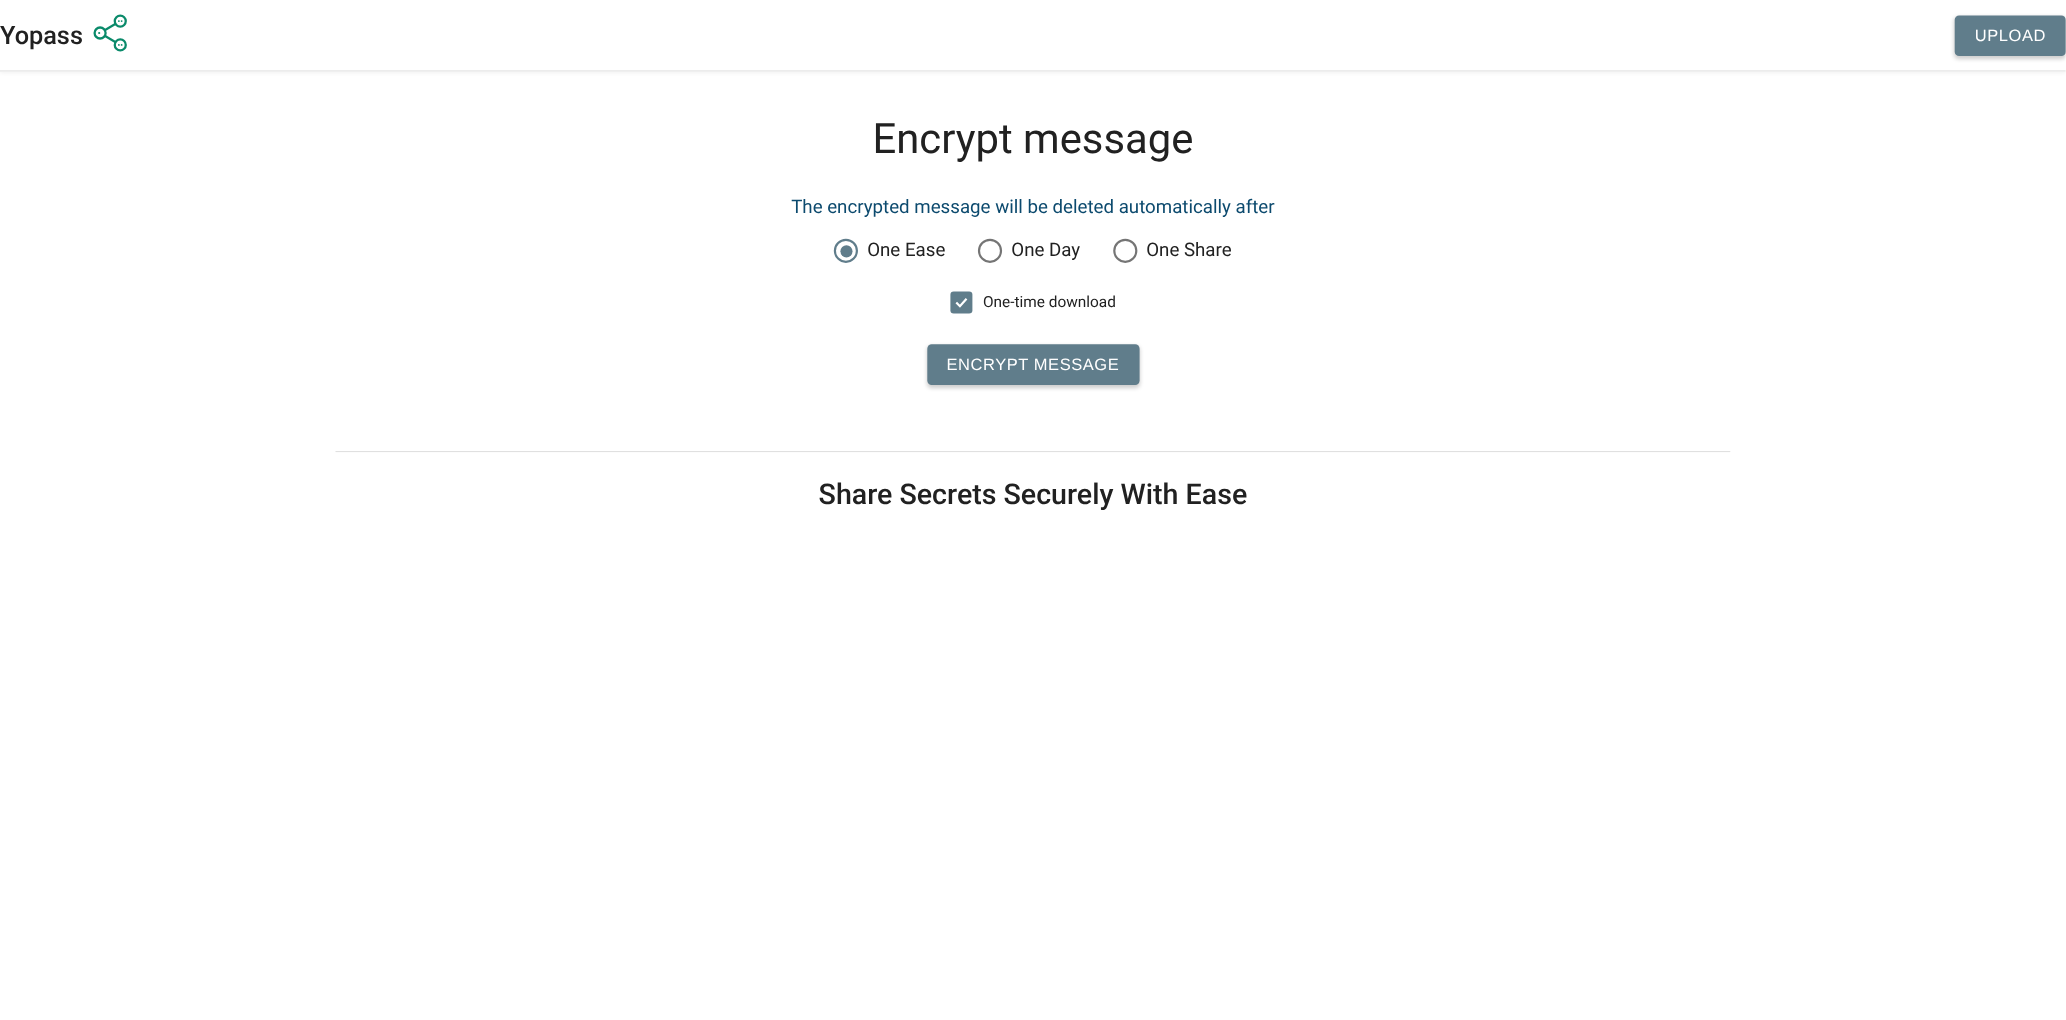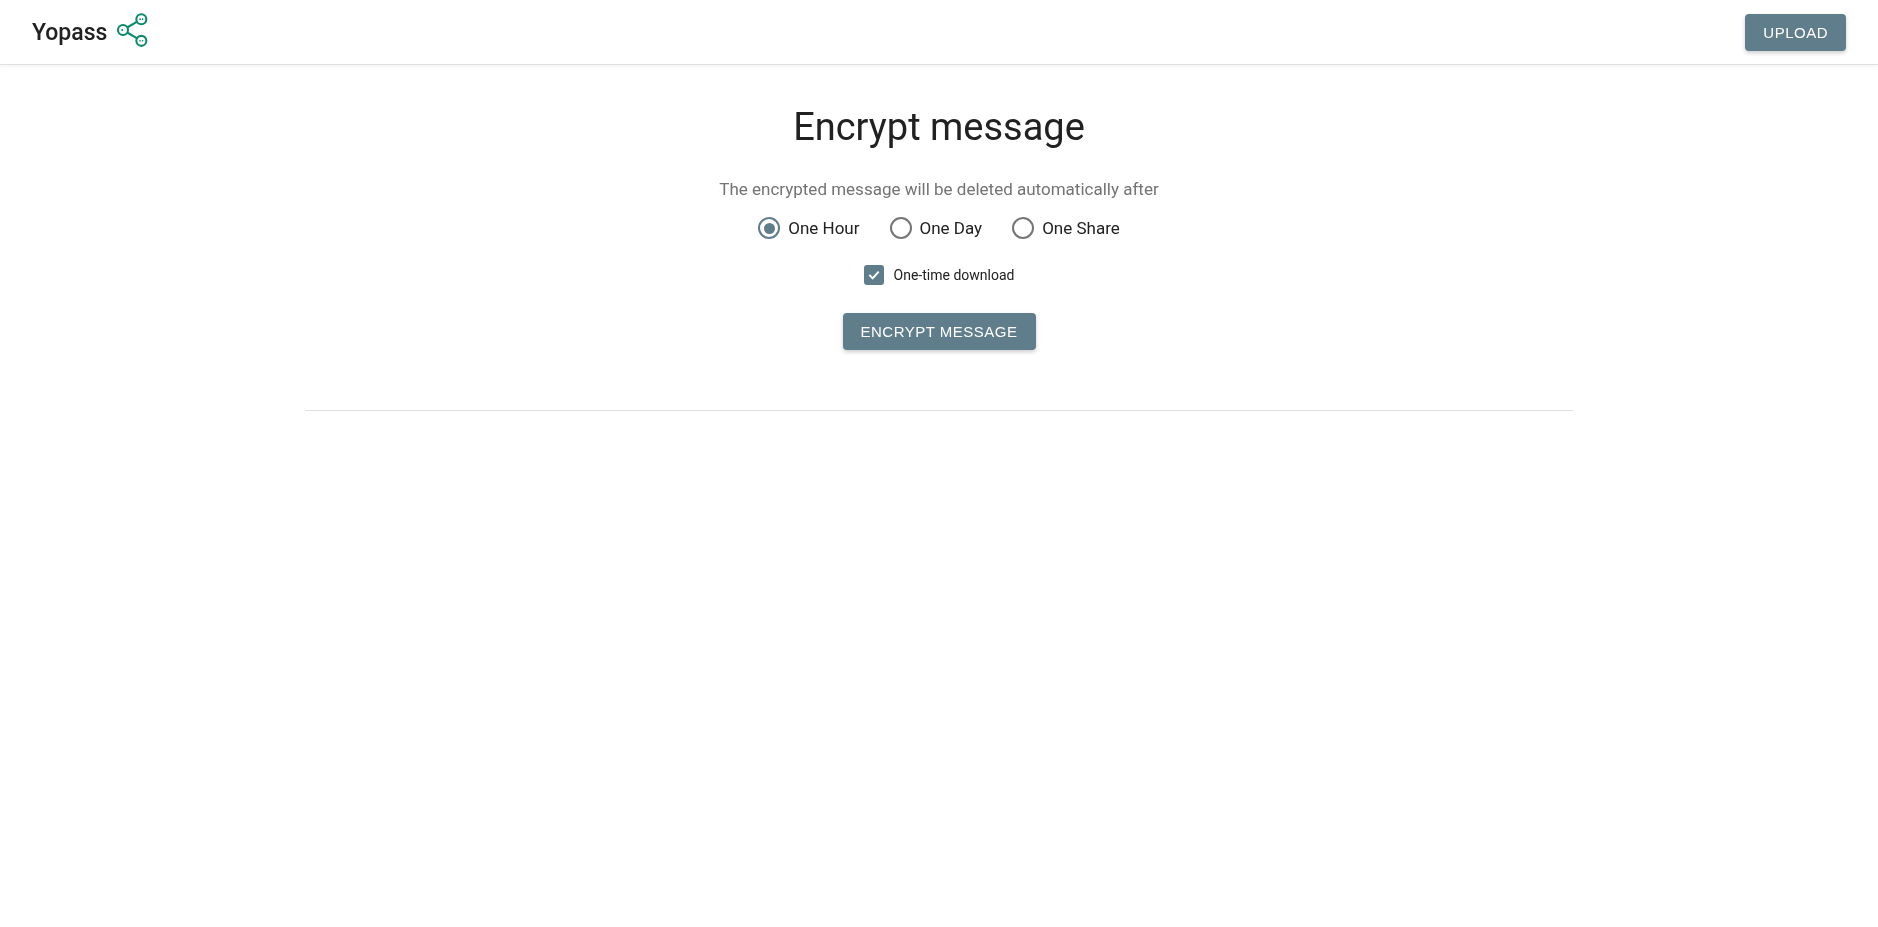--- a/index.html
+++ b/index.html
@@ -9,21 +9,21 @@
     }
     body {
       font-family: Roboto, "Helvetica Neue", Arial, sans-serif;
       background: #fff;
       color: #212121;
     }
     .header {
       display: flex;
       align-items: center;
       justify-content: space-between;
-      padding: 10px 32px;
+      padding: 10px 0;
       border-bottom: 1px solid #e0e0e0;
       box-shadow: 0 1px 4px rgba(0,0,0,0.06);
     }
     .brand {
       display: flex;
       align-items: center;
       gap: 6px;
     }
     .brand-name {
       font-size: 23px;
@@ -75,21 +75,21 @@
       font-family: inherit;
       font-size: 17px;
       color: #212121;
       resize: none;
     }
     .textarea-wrap textarea::placeholder {
       color: #9e9e9e;
     }
     .helper-text {
       text-align: center;
-      color: #737373;
+      color: #0c4a6e;
       font-size: 17px;
       margin-bottom: 18px;
     }
     .radio-row {
       display: flex;
       justify-content: center;
       align-items: center;
       gap: 30px;
       margin-bottom: 26px;
     }
@@ -206,21 +206,21 @@
   <h1 class="page-title">Encrypt message</h1>
 
 
   <div class="helper-text">The encrypted message will be deleted automatically after</div>
 
   <div class="radio-row">
     <label class="radio-item">
       <span class="radio-circle checked">
           <span class="radio-dot"></span>
         </span>
-      <span class="radio-label">One Hour</span>
+      <span class="radio-label">One Ease</span>
     </label>
     <label class="radio-item">
       <span class="radio-circle"></span>
       <span class="radio-label">One Day</span>
     </label>
     <label class="radio-item">
       <span class="radio-circle"></span>
       <span class="radio-label">One Share</span>
     </label>
   </div>
@@ -234,13 +234,14 @@
     <span class="checkbox-label">One-time download</span>
   </div>
 
 
   <div class="submit-row">
     <button class="btn">ENCRYPT MESSAGE</button>
   </div>
 
   <hr class="divider">
 
+  <h2 class="footer-title">Share Secrets Securely With Ease</h2>
 </div>
 
 </body></html>

